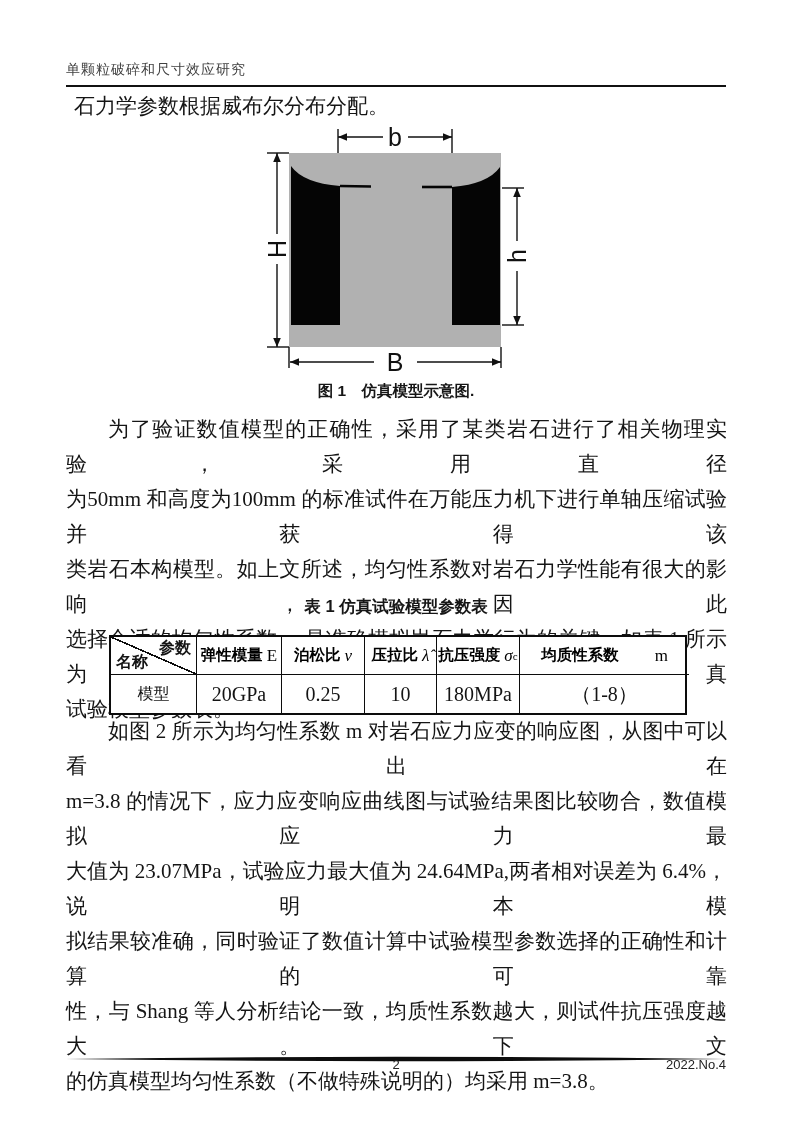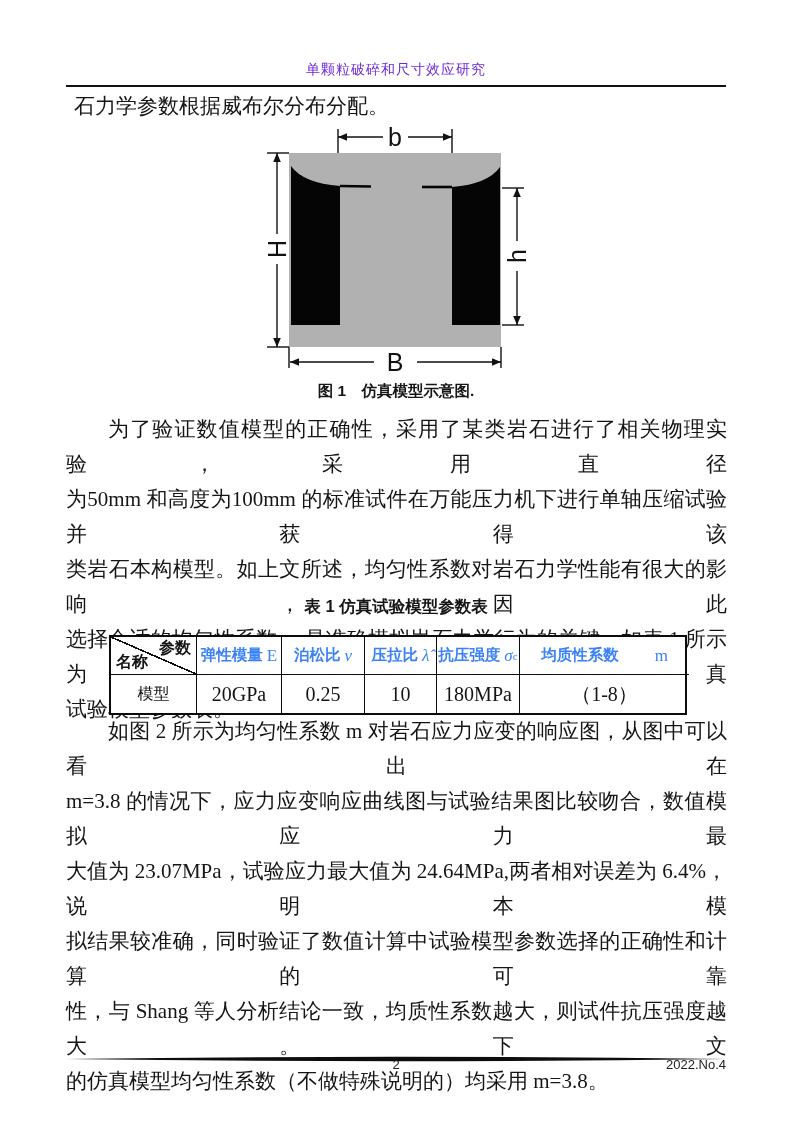--- a/index.html
+++ b/index.html
@@ -12,24 +12,24 @@
     background: #ffffff;
     overflow: hidden;
     color: #1c1c1c;
     font-family: "Liberation Serif", serif;
   }
 
   
   .header-title {
     position: absolute;
     top: 61px; left: 66px; width: 660px;
-    text-align: center;
+    text-align: left;
     font-size: 14px;
     font-family: "Liberation Serif", serif;
-    color: #6d28d9;
+    color: #404040;
     letter-spacing: 1px;
   }
   .header-rule {
     position: absolute;
     top: 85px; left: 66px; width: 660px; height: 2px;
     background: #111;
   }
 
   
   .para {
@@ -84,21 +84,21 @@
     font-size: 16px;
     overflow: hidden;
     white-space: nowrap;
   }
   .ptable .cell:nth-child(6n) { border-right: none; gap: 32px; }
   .ptable .cell.lastrow { border-bottom: none; }
   .ptable .hcell {
     font-family: "Liberation Sans", sans-serif;
     font-weight: bold;
     font-size: 15.5px;
-    color: #3b82f6;
+    color: #000000;
   }
   .ptable .hcell .sym {
     font-family: "Liberation Serif", serif;
     font-weight: normal;
     font-size: 17px;
     margin-left: 4px;
   }
   .ptable .hcell .sym.it { font-style: italic; }
   .ptable .hcell sub {
     font-family: "Liberation Serif", serif;

